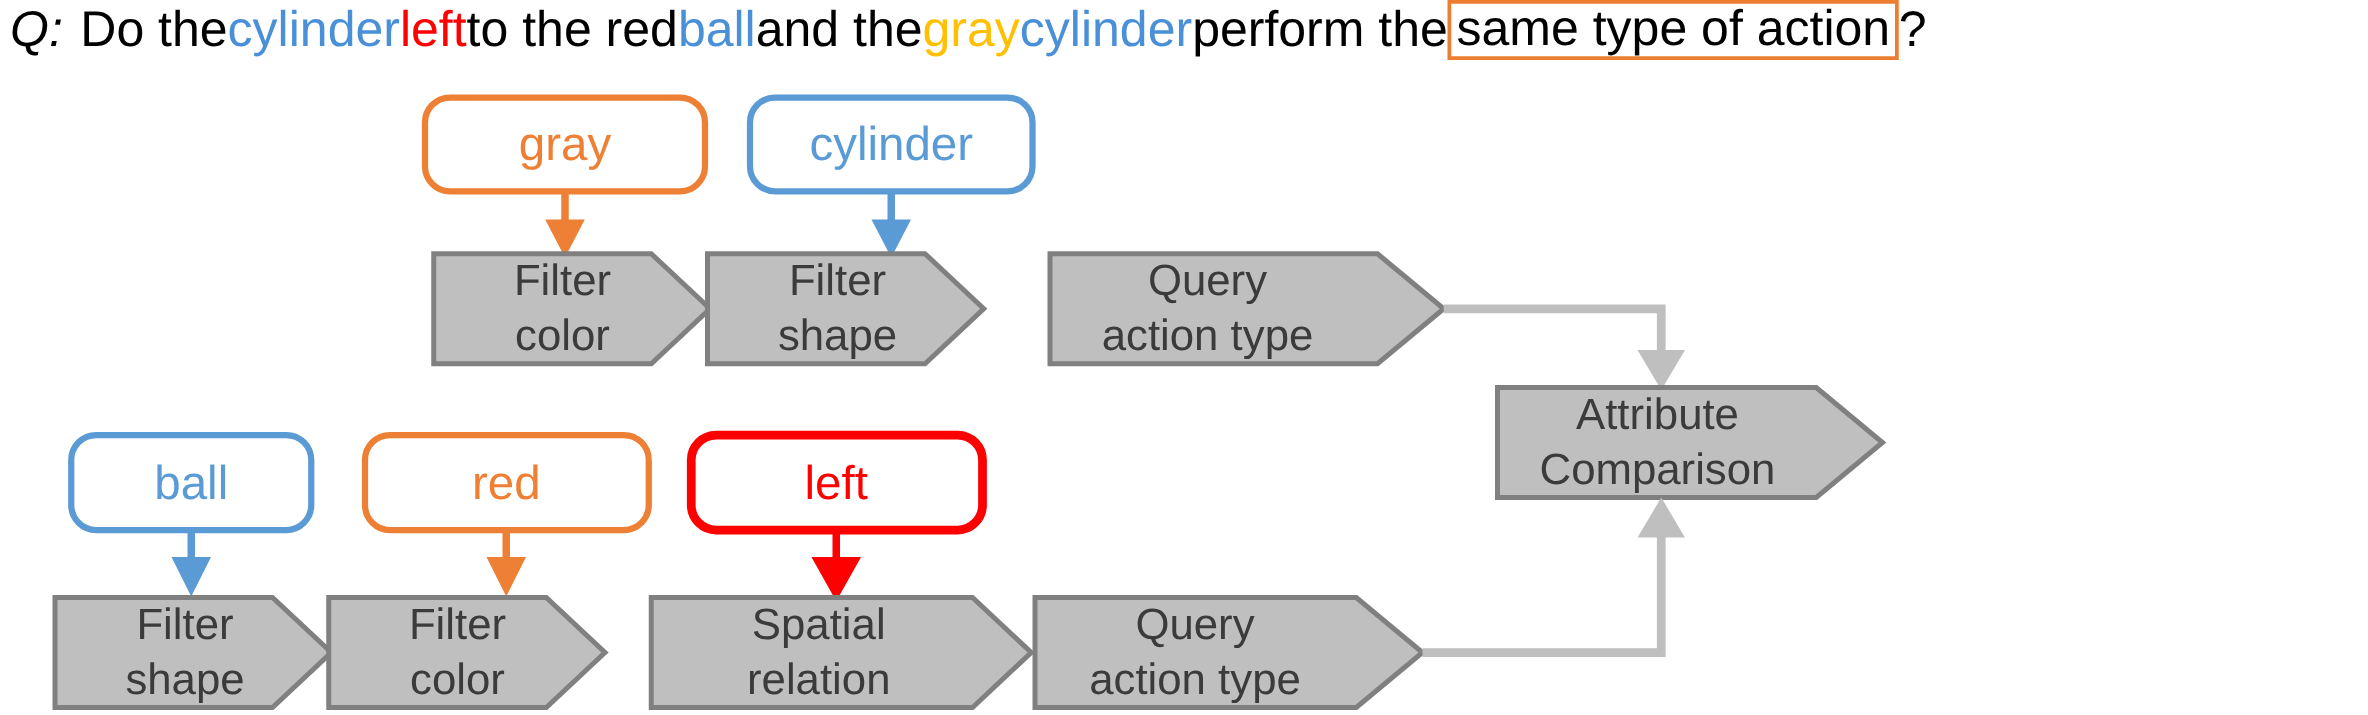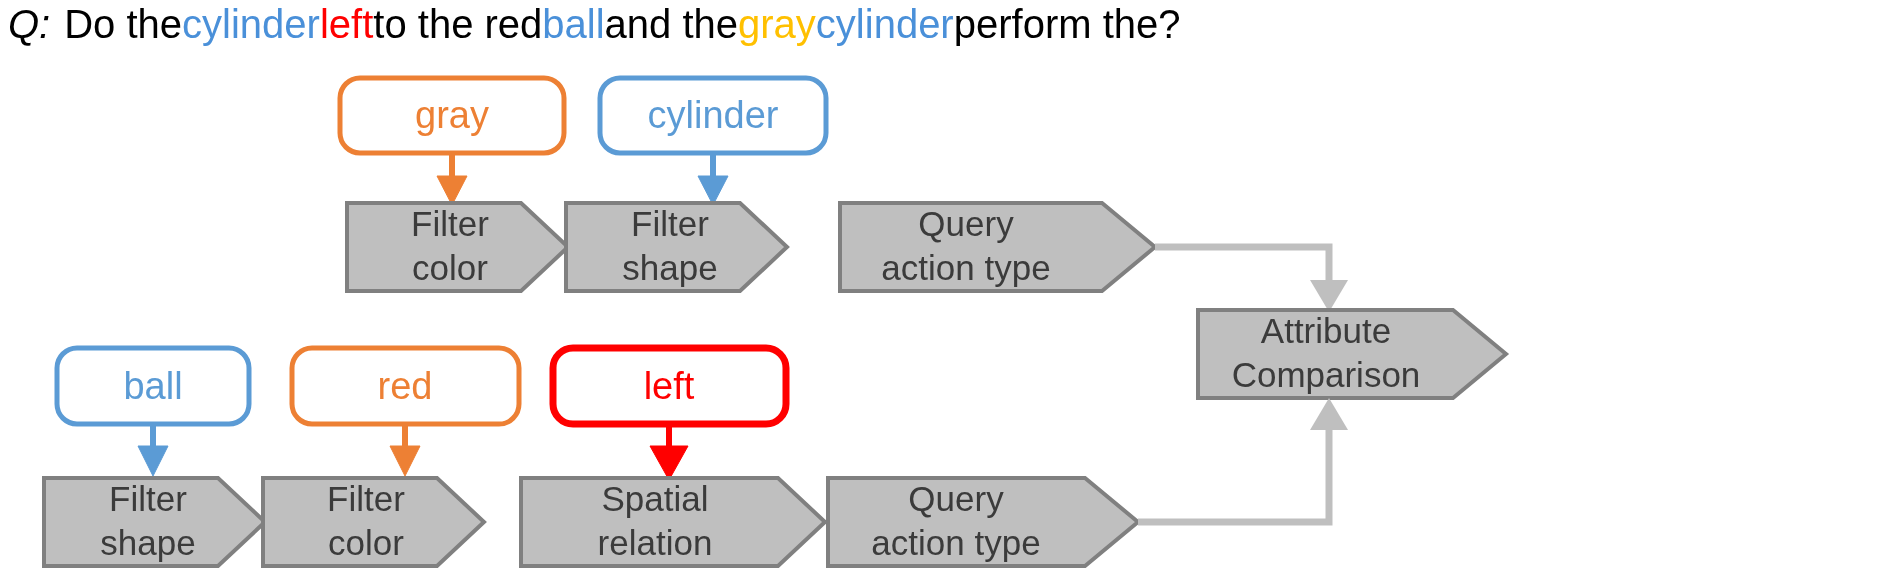--- a/index.html
+++ b/index.html
@@ -86,20 +86,21 @@
     <span class="qmark">Q:</span>
     <span class="tok c-black">Do the </span>
     <span class="tok c-blue">cylinder </span>
     <span class="tok c-red">left </span>
     <span class="tok c-black">to the red </span>
     <span class="tok c-blue">ball </span>
     <span class="tok c-black">and the </span>
     <span class="tok c-gold">gray </span>
     <span class="tok c-blue">cylinder </span>
     <span class="tok c-black">perform the </span>
+    <span class="hl-box">same type of action</span>
     <span class="tok c-black">?</span>
   </div>
 
   <svg id="diagram" viewBox="0 0 1894 572">
 
     <g>
       <rect class="pill pill-orange" x="340" y="78" width="224" height="75" rx="20" ry="20"></rect>
       <text class="pill-label lab-orange" x="452" y="118">gray</text>
     </g>
     <g>

